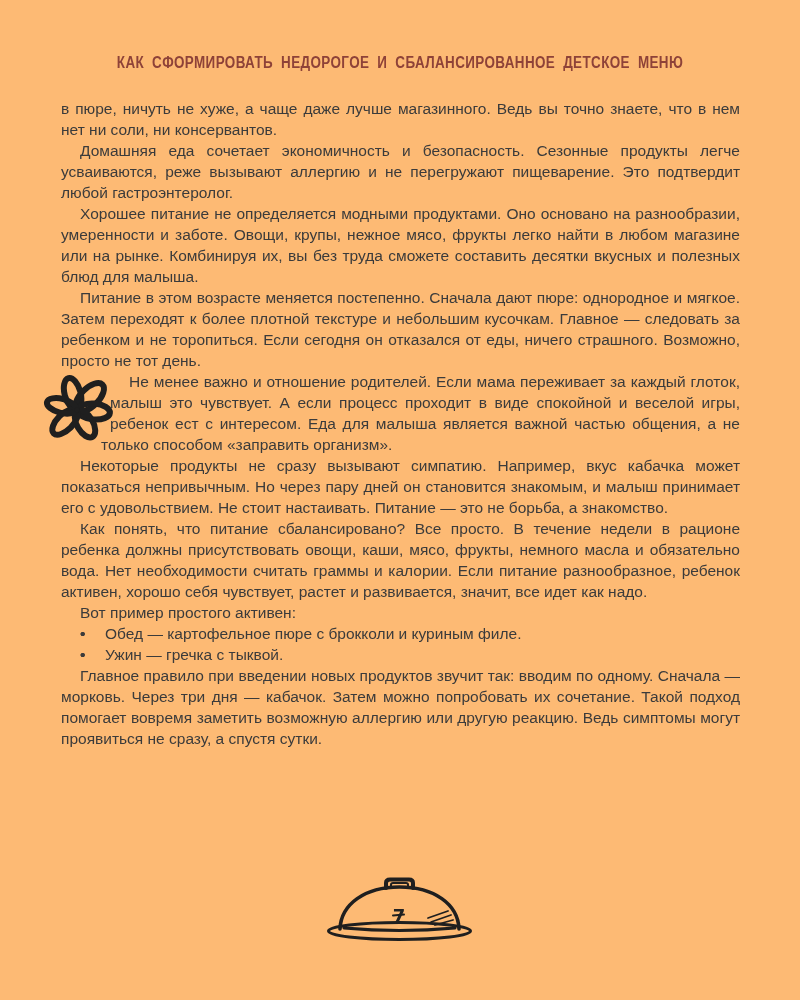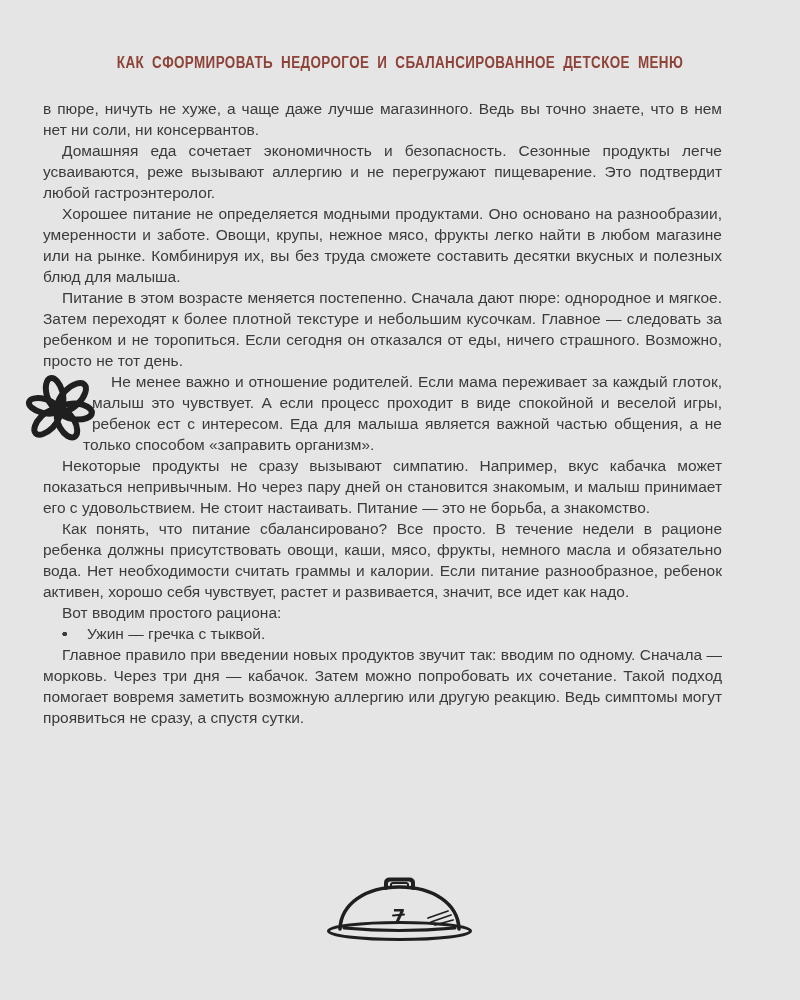--- a/index.html
+++ b/index.html
@@ -4,42 +4,42 @@
 <style>
   html, body {
     margin: 0;
     padding: 0;
     background: #ffffff;
   }
   .page {
     position: relative;
     width: 800px;
     height: 1000px;
-    background: #e5e5e5;
+    background: #fdba74;
     overflow: hidden;
     font-family: "Liberation Sans", "DejaVu Sans", sans-serif;
   }
   .page-title {
     position: absolute;
     left: 0;
     right: 0;
     top: 54px;
     text-align: center;
     font-size: 14px;
     font-weight: bold;
     letter-spacing: 0.4px;
     word-spacing: 4px;
     color: #8e4238;
     transform: scale(0.96, 1.18);
     transform-origin: 50% 50%;
     white-space: nowrap;
   }
   .body-text {
     position: absolute;
-    left: 43px;
+    left: 61px;
     top: 98px;
     width: 679px;
     font-size: 15.5px;
     line-height: 21px;
     color: #3b3b3b;
     text-align: justify;
   }
   .body-text p {
     margin: 0;
     text-indent: 19px;
@@ -111,28 +111,29 @@
         <circle cx="34" cy="36" r="2.5" fill="#1f1f1f" stroke="none"></circle>
       </svg>
     </div>
 
     <p>Не менее важно и отношение родителей. Если мама переживает за каждый глоток, малыш это чувствует. А если процесс проходит в виде спокойной и веселой игры, ребенок ест с интересом. Еда для малыша является важной частью общения, а не только способом «заправить организм».</p>
 
     <p>Некоторые продукты не сразу вызывают симпатию. Например, вкус кабачка может показаться непривычным. Но через пару дней он становится знакомым, и малыш принимает его с удовольствием. Не стоит настаивать. Питание — это не борьба, а знакомство.</p>
 
     <p>Как понять, что питание сбалансировано? Все просто. В течение недели в рационе ребенка должны присутствовать овощи, каши, мясо, фрукты, немного масла и обязательно вода. Нет необходимости считать граммы и калории. Если питание разнообразное, ребенок активен, хорошо себя чувствует, растет и развивается, значит, все идет как надо.</p>
 
-    <p>Вот вводим простого рациона:</p>
+    <p>Вот пример простого активен:</p>
 
     <ul class="ration-list">
       <li>
         <span class="bullet">•</span>
       </li>
       <li>
         <span class="bullet">•</span>
+        <span>Обед — картофельное пюре с брокколи и куриным филе.</span>
       </li>
       <li>
         <span class="bullet">•</span>
       </li>
       <li>
         <span class="bullet">•</span>
         <span>Ужин — гречка с тыквой.</span>
       </li>
     </ul>
 

